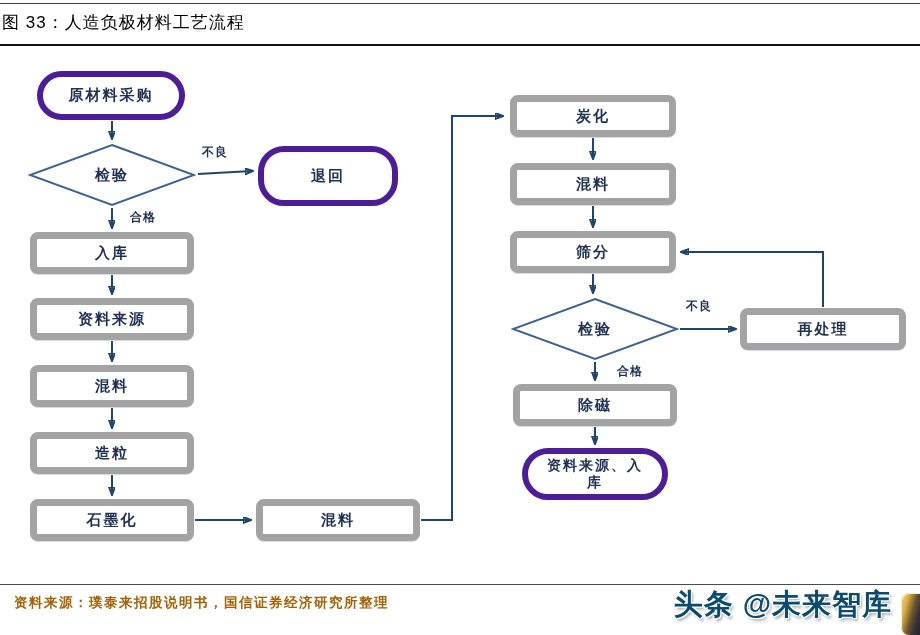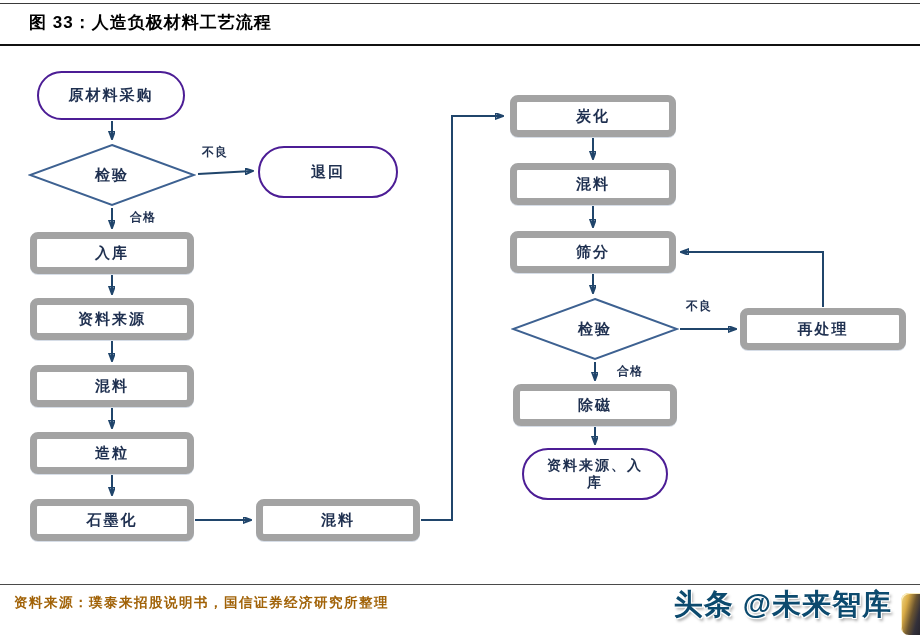--- a/index.html
+++ b/index.html
@@ -6,35 +6,35 @@
   #page{
     position:relative;width:920px;height:635px;background:#fff;overflow:hidden;
     font-family:"Liberation Sans","DejaVu Sans",sans-serif;
   }
   
   .rule{position:absolute;left:0;width:920px;background:#3a3a3a;}
   #rule-top{top:3px;height:1px;}
   #rule-title{top:44px;height:2px;background:#111;}
   #rule-footer{top:584px;height:1px;background:#4a4a4a;}
   #fig-title{
-    position:absolute;left:29px;top:11px;font-size:17px;font-weight:bold;color:#000;
+    position:absolute;left:2px;top:11px;font-size:17px;font-weight:normal;color:#000;
     letter-spacing:1px;white-space:nowrap;
   }
   
   .node{
     position:absolute;display:flex;align-items:center;justify-content:center;
     box-sizing:border-box;color:#1f3050;font-size:15px;font-weight:600;
     letter-spacing:2px;text-align:center;
   }
   .rect{
     background:#fff;border:7px solid #a3a3a3;border-radius:8px;
     box-shadow:0 1px 0 rgba(90,120,160,.25);
   }
   .stadium{
-    background:#fff;border:2px solid #4c1d95;border-radius:26px;
+    background:#fff;border:6px solid #4c1d95;border-radius:26px;
   }
   .diamond{background:transparent;border:none;text-align:center;}
   .diamond-svg{position:absolute;left:0;top:0;}
   .diamond-svg polygon{fill:#fff;stroke:#3d6191;stroke-width:2;}
   .node-label{position:relative;z-index:1;line-height:1.25;}
   .edge-label{
     position:absolute;font-size:12px;font-weight:700;color:#1f3050;
     letter-spacing:1px;white-space:nowrap;
   }
   #connectors{position:absolute;left:0;top:0;z-index:0;}
@@ -93,21 +93,21 @@
     <span class="node-label">原材料采购</span>
   </div>
 
   <div class="node diamond" style="left:28px;top:143px;width:168px;height:64px">
     <svg class="diamond-svg" width="168" height="64" viewBox="0 0 168 64">
       <polygon points="84,2 166,32 84,62 2,32"></polygon>
     </svg>
     <span class="node-label">检验</span>
   </div>
 
-  <div class="node stadium" style="left:258px;top:146px;width:140px;height:52px">
+  <div class="node stadium" style="left:258px;top:146px;width:140px;height:60px">
     <span class="node-label">退回</span>
   </div>
 
   <div class="node rect" style="left:30px;top:232px;width:164px;height:42px">
     <span class="node-label">入库</span>
   </div>
 
   <div class="node rect" style="left:30px;top:298px;width:164px;height:42px">
     <span class="node-label">资料来源</span>
   </div>

